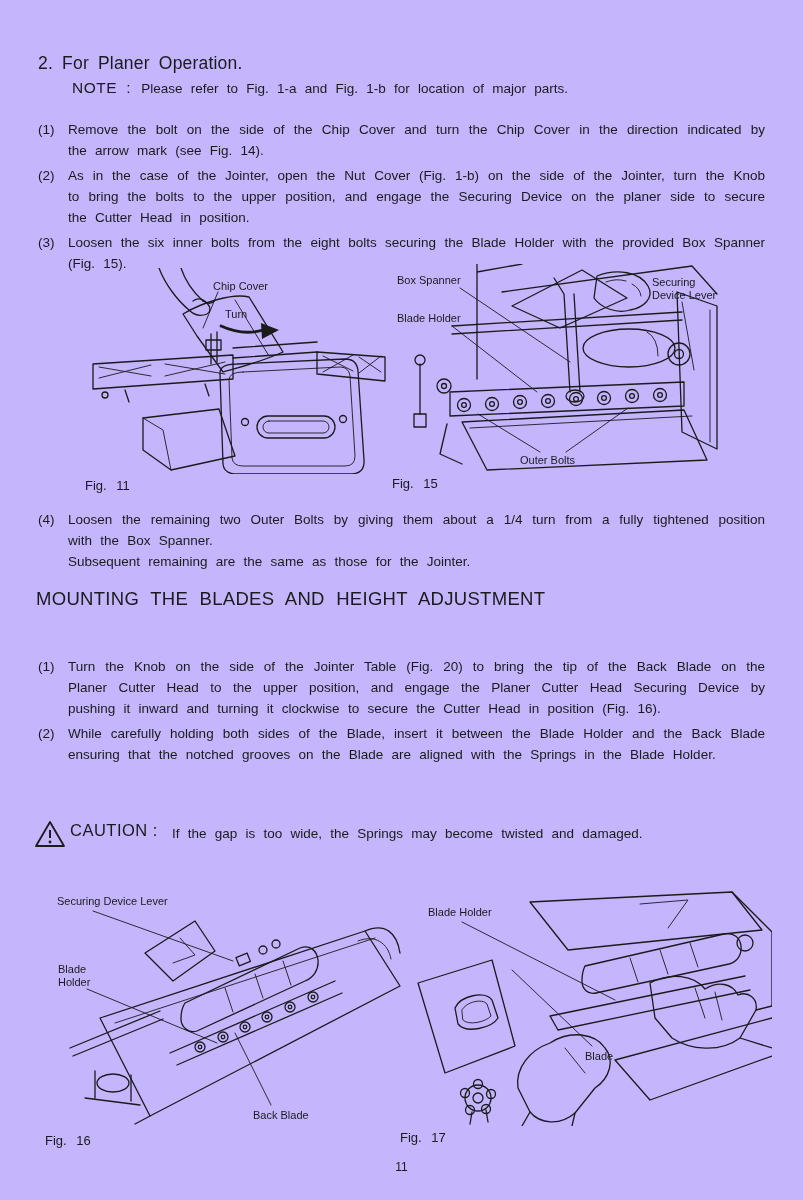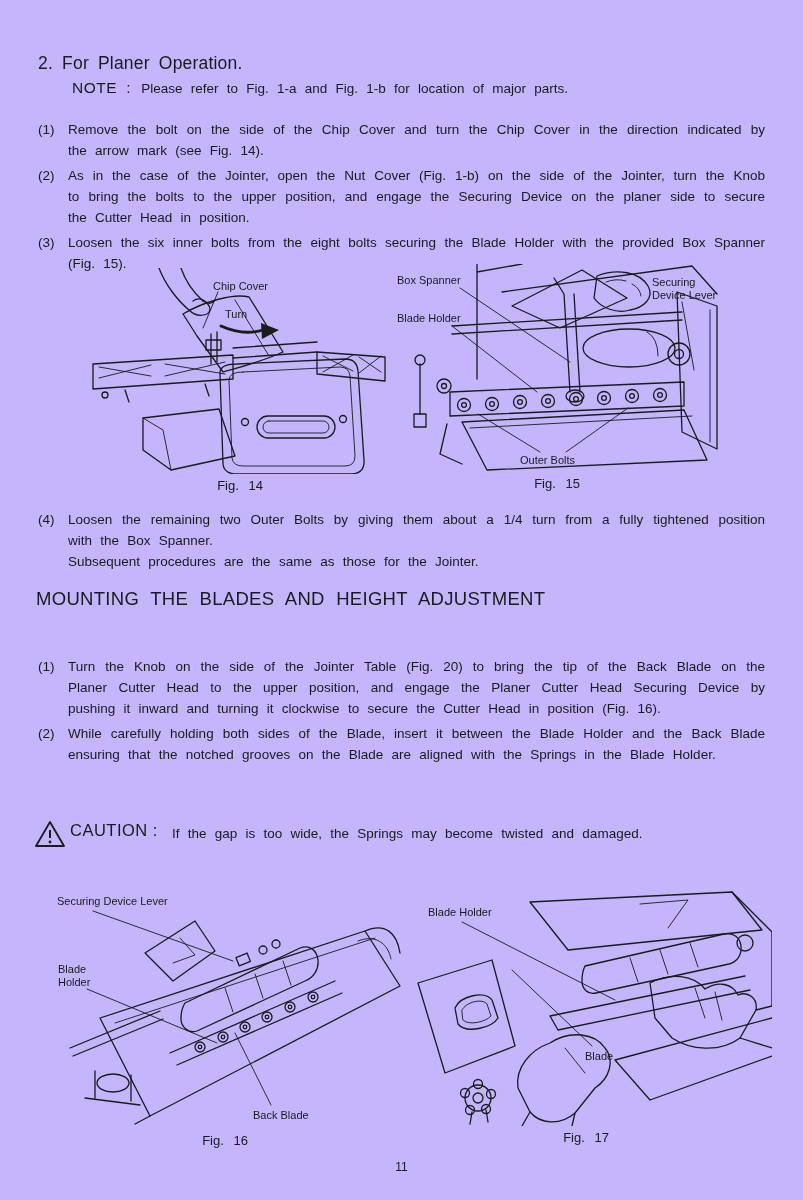--- a/index.html
+++ b/index.html
@@ -16,21 +16,21 @@
 
   .note-line { font-size:13.5px; word-spacing:4.5px; }
   .note-label { font-size:15.5px; letter-spacing:0.5px; margin-right:10px;margin-top:22px; }
 
   .list { width:727px; }
   .list-item { display:flex; margin-bottom:4px; }
   .list-item .num { flex:0 0 30px; font-size:13.5px; line-height:21px; }
   .list-item .txt { flex:1; font-size:13.5px; line-height:21px; text-align:justify; word-spacing:4.5px; }
   .list-item .txt .para2 { text-align:left; }
 
-  .figure { text-align:center; }
+  .figure { text-align:left; }
   .fig-caption { font-size:13px; word-spacing:6px; margin-top:4px; }
 
   .caution { display:flex; align-items:flex-start; }
   .caution .warn-icon { flex:0 0 34px; margin-top:1px; }
   .caution .caution-label { font-size:16.5px; letter-spacing:0.5px; white-space:nowrap; margin:3px 14px 0 2px; }
   .caution .caution-text { width:552px; font-size:13.5px; line-height:21.5px; word-spacing:4.5px; margin-top:5px; }
   .caution .caution-text p { margin:0; text-align:justify; }
 
   .page-number { width:803px; text-align:center; font-size:12px; }
 
@@ -110,21 +110,21 @@
 
       <g>
         <path class="ln thick" d="M136,58 Q158,68 178,62"></path>
         <path class="fill" d="M176,55 L194,62 L177,71 Z"></path>
       </g>
 
       <line class="ln thin" x1="133" y1="24" x2="118" y2="60"></line>
       <text x="128" y="22">Chip Cover</text>
       <text x="140" y="50">Turn</text>
     </svg>
-    <div class="fig-caption">Fig. 14</div>
+    <div class="fig-caption">Fig. 11</div>
   </div>
 
   <div class="abs figure" style="left:392px; top:264px; width:330px;">
     <svg width="330" height="208" viewBox="0 0 330 208">
       <g class="ln">
 
         <path d="M85,0 L85,115 M85,8 L130,0 M110,28 L300,2 M300,2 L325,30"></path>
         <path d="M285,28 L325,42 L325,185 L290,168 Z"></path>
         <path class="thin" d="M318,46 L318,178"></path>
 
@@ -192,21 +192,21 @@
       <text x="128" y="200">Outer Bolts</text>
     </svg>
     <div class="fig-caption">Fig. 15</div>
   </div>
 
   <div class="abs list" style="left:38px; top:509px;">
     <div class="list-item">
       <span class="num">(4)</span>
       <div class="txt">
         <div>Loosen the remaining two Outer Bolts by giving them about a 1/4 turn from a fully tightened position with the Box Spanner.</div>
-        <div class="para2">Subsequent procedures are the same as those for the Jointer.</div>
+        <div class="para2">Subsequent remaining are the same as those for the Jointer.</div>
       </div>
     </div>
   </div>
 
   <div class="abs h-mounting" style="left:36px; top:588px;">MOUNTING THE BLADES AND HEIGHT ADJUSTMENT</div>
 
 
   <div class="abs list" style="left:38px; top:656px;">
     <div class="list-item">
       <span class="num">(1)</span>

